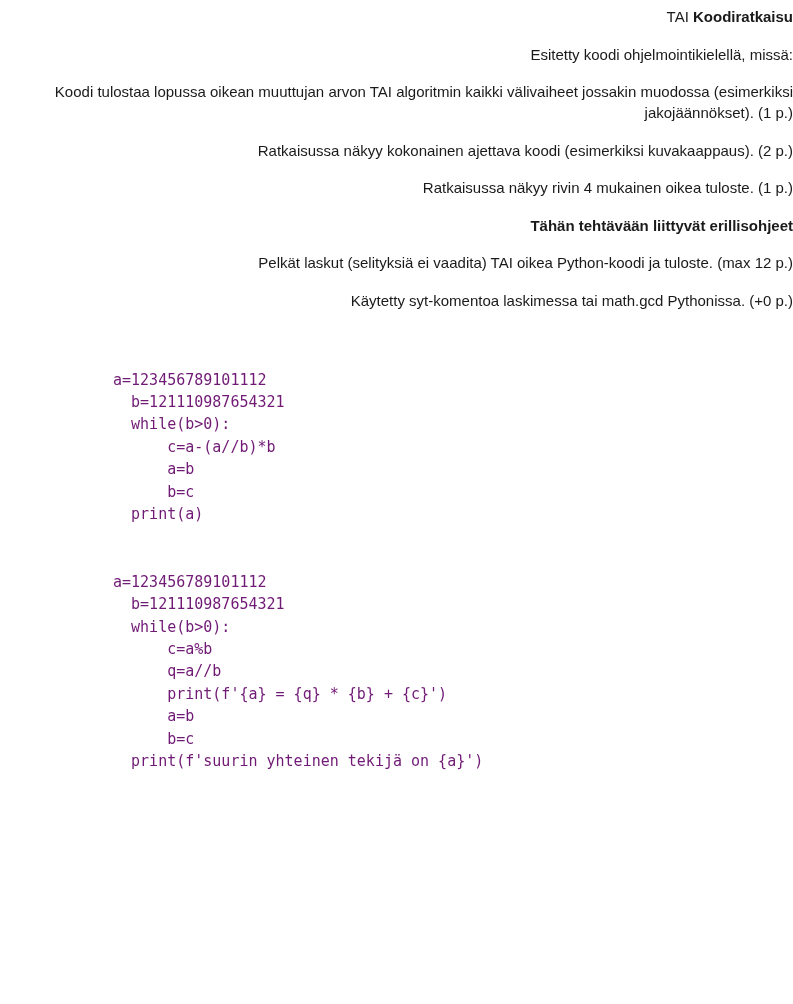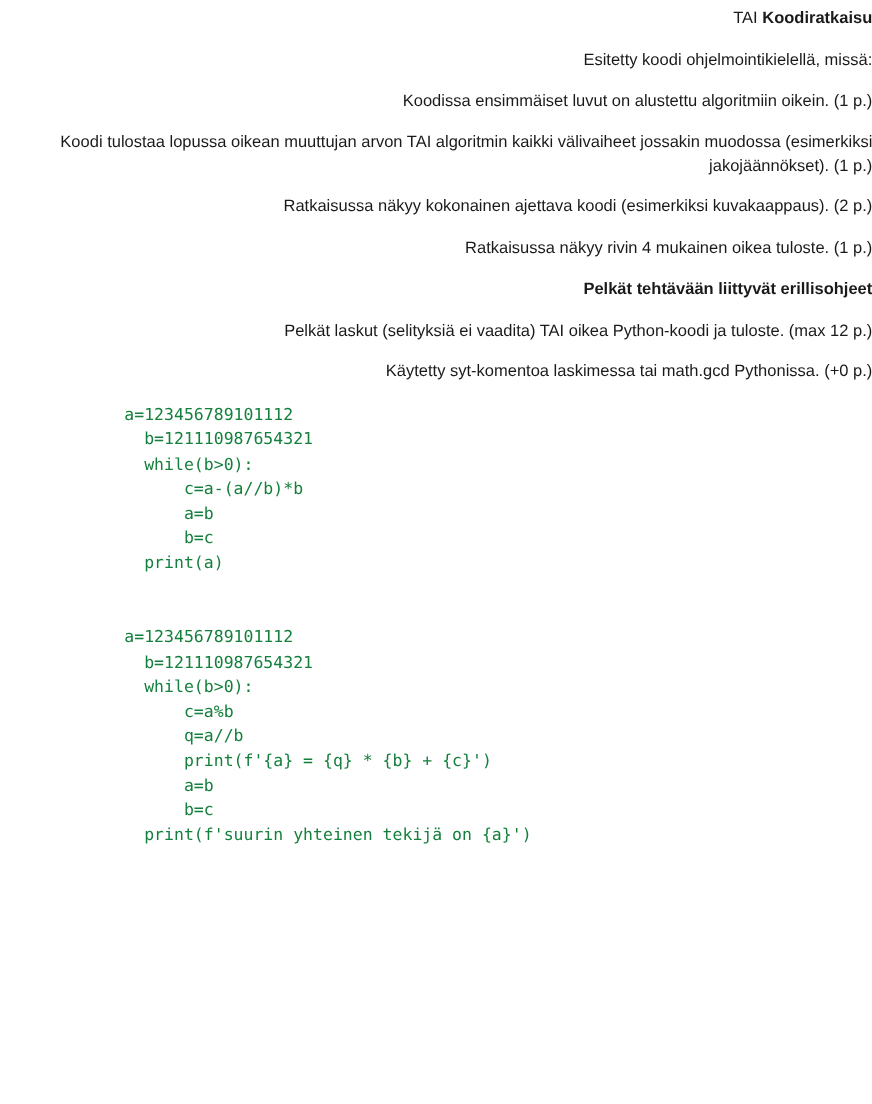--- a/index.html
+++ b/index.html
@@ -21,44 +21,43 @@
   .nowrap { white-space: nowrap; }
   .math-num {
     font-family: "DejaVu Serif", serif;
     font-weight: 700;
     font-size: 18px;
   }
   pre.code {
     font-family: "DejaVu Sans Mono", "Liberation Mono", monospace;
     font-size: 15px;
     line-height: 22.4px;
-    margin: 18px 0 31px 111px;
+    margin: 58px 0 31px 111px;
     white-space: pre;
-    color: #15803d;
+    color: #701a75;
   }
   pre.code.second { margin-top: 45.5px; }
 </style>
 </head>
 <body>
 
 <main>
 
   <p class="first"><span>TAI </span><strong>Koodiratkaisu</strong></p>
 
   <p>Esitetty koodi ohjelmointikielellä, missä:</p>
 
-  <p>Koodissa ensimmäiset luvut on alustettu algoritmiin oikein. (1 p.)</p>
 
   <p><span class="nowrap">Koodi tulostaa lopussa oikean muuttujan arvon TAI algoritmin kaikki välivaiheet jossakin muodossa (esimerkiksi</span><br><span>jakojäännökset). (1 p.)</span></p>
 
   <p>Ratkaisussa näkyy kokonainen ajettava koodi (esimerkiksi kuvakaappaus). (2 p.)</p>
   <p>Ratkaisussa näkyy rivin 4 mukainen oikea tuloste. (1 p.)</p>
 
 
-  <p class="bold">Pelkät tehtävään liittyvät erillisohjeet</p>
+  <p class="bold">Tähän tehtävään liittyvät erillisohjeet</p>
 
   <p>Pelkät laskut (selityksiä ei vaadita) TAI oikea Python-koodi ja tuloste. (max 12 p.)</p>
   <p>Käytetty syt-komentoa laskimessa tai math.gcd Pythonissa. (+0 p.)</p>
 
   <pre class="code">a=123456789101112
   b=121110987654321
   while(b&gt;0):
       c=a-(a//b)*b
       a=b
       b=c

